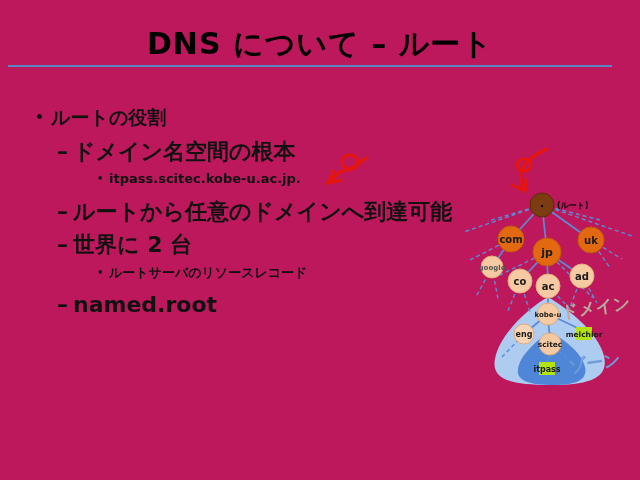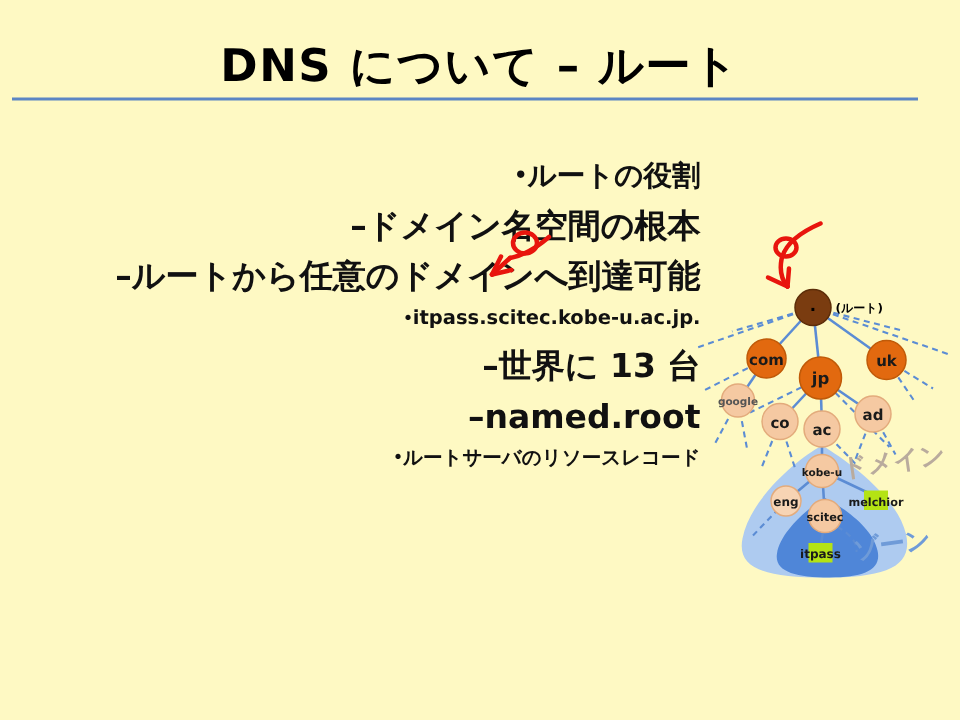--- a/index.html
+++ b/index.html
@@ -1,21 +1,21 @@
 <!DOCTYPE html>
 <html><head>
 <meta charset="utf-8">
 <style>
   html,body{margin:0;padding:0;background:#fff;}
-  .slide{position:relative;width:640px;height:480px;background:#fef9c3;overflow:hidden;
+  .slide{position:relative;width:640px;height:480px;background:#be185d;overflow:hidden;
          font-family:"DejaVu Sans","Liberation Sans",sans-serif;color:#111;}
   .title{position:absolute;top:24px;left:0;width:640px;text-align:center;
          font-size:30px;font-weight:bold;letter-spacing:1px;color:#000;}
   .title-rule{position:absolute;top:65px;left:8px;width:604px;height:2px;background:#5b86c4;}
-  .bullets{position:absolute;top:106px;left:35px;width:432px;text-align:right;}
+  .bullets{position:absolute;top:106px;left:35px;width:432px;}
   .li{font-weight:bold;line-height:1.25;white-space:nowrap;}
   .lv1{font-size:19px;margin:0 0 8px 0;}
   .lv1::before{content:"•";display:inline-block;width:16px;font-size:14px;vertical-align:2px;}
   .lv2{font-size:22px;margin:0 0 6px 22px;}
   .lv2::before{content:"–";display:inline-block;width:16px;}
   .lv3{font-size:13px;margin:0 0 10px 62px;}
   .lv3::before{content:"•";display:inline-block;width:12px;font-size:10px;vertical-align:1px;}
   .tree-svg{position:absolute;left:450px;top:135px;}
   .note-arrow-svg{position:absolute;left:300px;top:150px;}
   svg text{font-family:"DejaVu Sans","Liberation Sans",sans-serif;font-weight:bold;}
@@ -24,25 +24,25 @@
 <body>
 
 <div class="slide">
 
   <div class="title">DNS について – ルート</div>
   <div class="title-rule"></div>
 
   <div class="bullets">
     <div class="li lv1">ルートの役割</div>
     <div class="li lv2">ドメイン名空間の根本</div>
+    <div class="li lv3">itpass.scitec.kobe-u.ac.jp.</div>
     <div class="li lv2">ルートから任意のドメインへ到達可能</div>
-    <div class="li lv3">itpass.scitec.kobe-u.ac.jp.</div>
-    <div class="li lv2">世界に 13 台</div>
+    <div class="li lv2">世界に 2 台</div>
+    <div class="li lv3">ルートサーバのリソースレコード</div>
     <div class="li lv2">named.root</div>
-    <div class="li lv3">ルートサーバのリソースレコード</div>
   </div>
 
   <svg class="note-arrow-svg" width="70" height="45" viewBox="0 0 70 45">
     <g fill="none" stroke="#e8150d" stroke-width="3" stroke-linecap="round">
       <path d="M66,8 Q52,20 40,22"></path>
       <ellipse cx="50" cy="12" rx="8" ry="7"></ellipse>
       <path d="M40,22 L28,33"></path>
       <path d="M28,33 L41,30"></path>
       <path d="M28,33 L34,21"></path>
     </g>

